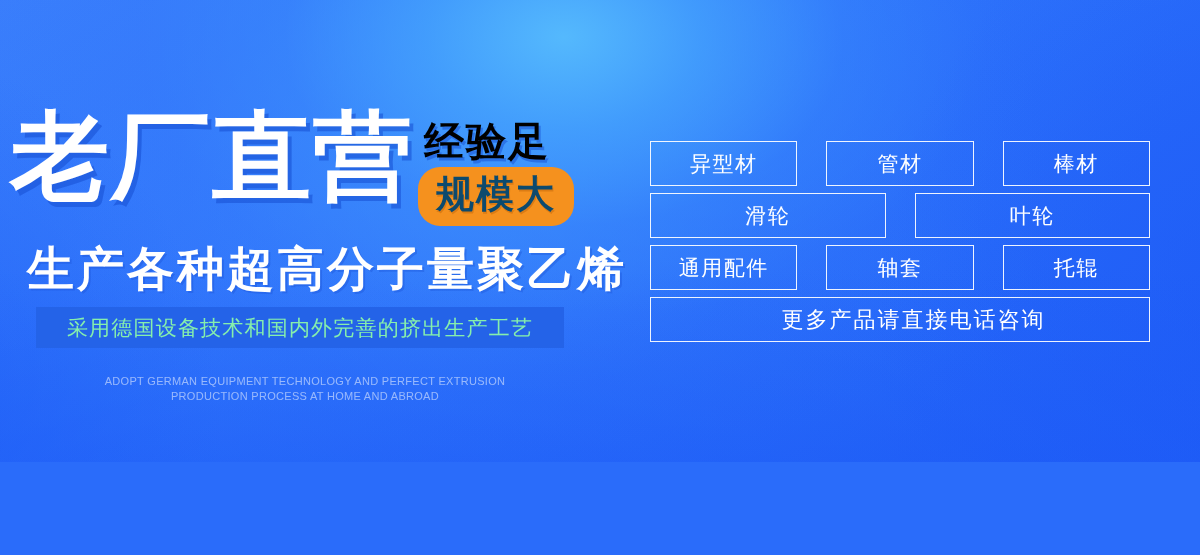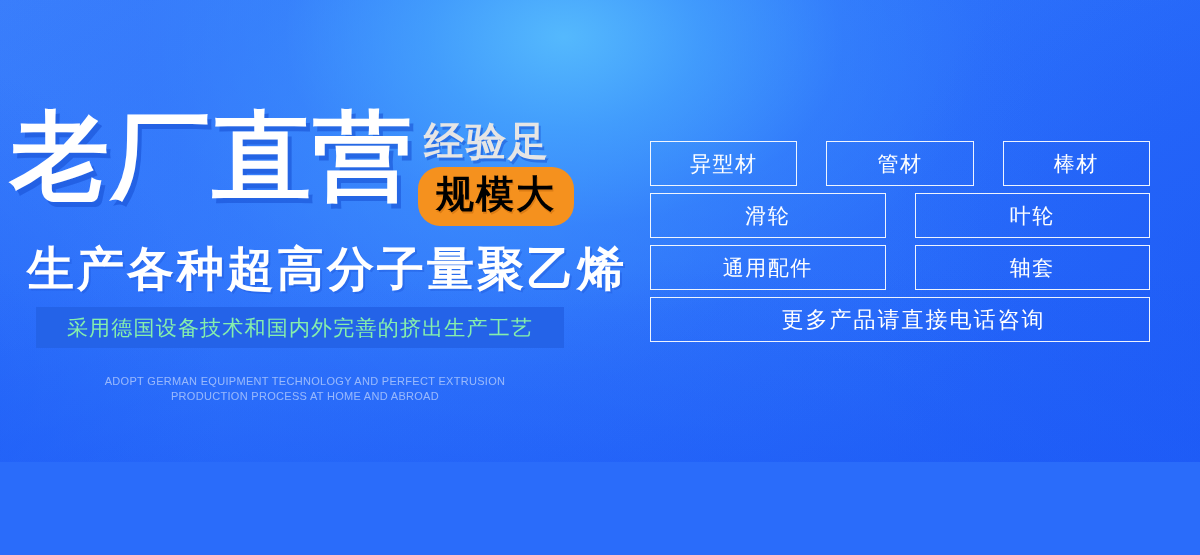--- a/index.html
+++ b/index.html
@@ -81,29 +81,29 @@
     margin-left: 12px;
     margin-top: 12px;
     display: flex;
     flex-direction: column;
     gap: 5px;
   }
   .badge-plain {
     font-size: 40px;
     line-height: 1.05;
     font-weight: bold;
-    color: #e5e5e5;
+    color: #000000;
     letter-spacing: 2px;
     text-shadow: 2px 3px 0 rgba(22,78,210,0.5);
     padding-left: 6px;
     white-space: nowrap;
   }
   .badge-pill {
     background: #f5911e;
-    color: #000000;
+    color: #0c4a6e;
     font-size: 38px;
     font-weight: bold;
     letter-spacing: 2px;
     border-radius: 22px;
     padding: 2px 18px 6px 18px;
     text-align: center;
     text-shadow: 1px 2px 0 rgba(190,100,8,0.45);
     white-space: nowrap;
   }
 
@@ -257,20 +257,23 @@
       </div>
     </div>
 
     <div class="grid-row">
       <div class="prod-btn">
         <span>通用配件</span>
       </div>
       <div class="prod-btn">
         <span>轴套</span>
       </div>
+      <div class="prod-btn">
+        <span>托辊</span>
+      </div>
     </div>
 
     <div class="prod-btn-wide">
       <span>更多产品请直接电话咨询</span>
     </div>
 
   </div>
 
 </div>
 

